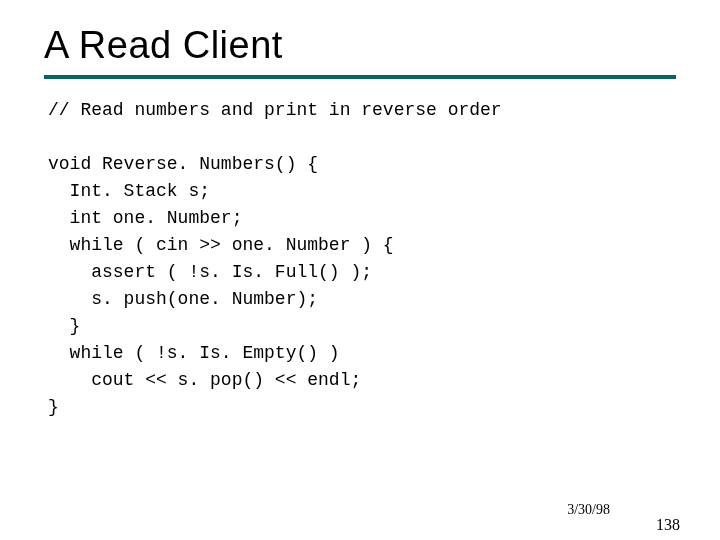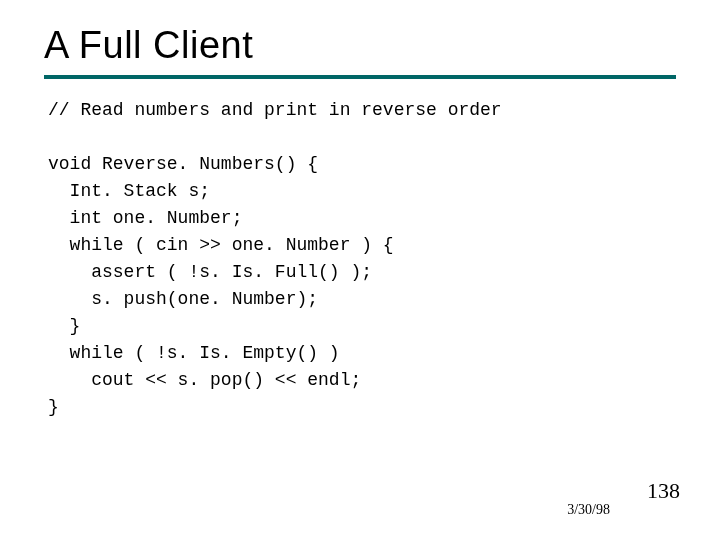--- a/index.html
+++ b/index.html
@@ -43,31 +43,31 @@
     position: absolute;
     right: 110px;
     bottom: 22px;
     font-size: 14px;
     font-family: "Times New Roman", Times, serif;
     color: #000;
   }
   .footer-page {
     position: absolute;
     right: 40px;
-    bottom: 36px;
-    font-size: 22px;
+    bottom: 6px;
+    font-size: 16px;
     font-family: "Times New Roman", Times, serif;
     color: #000;
   }
 </style>
 </head>
 <body>
 
 <div class="slide">
-  <h1 class="title">A Full Client</h1>
+  <h1 class="title">A Read Client</h1>
   <hr class="rule">
   <div class="code-block">// Read numbers and print in reverse order
 
 void Reverse. Numbers() {
   Int. Stack s;
   int one. Number;
   while ( cin &gt;&gt; one. Number ) {
     assert ( !s. Is. Full() );
     s. push(one. Number);
   }

